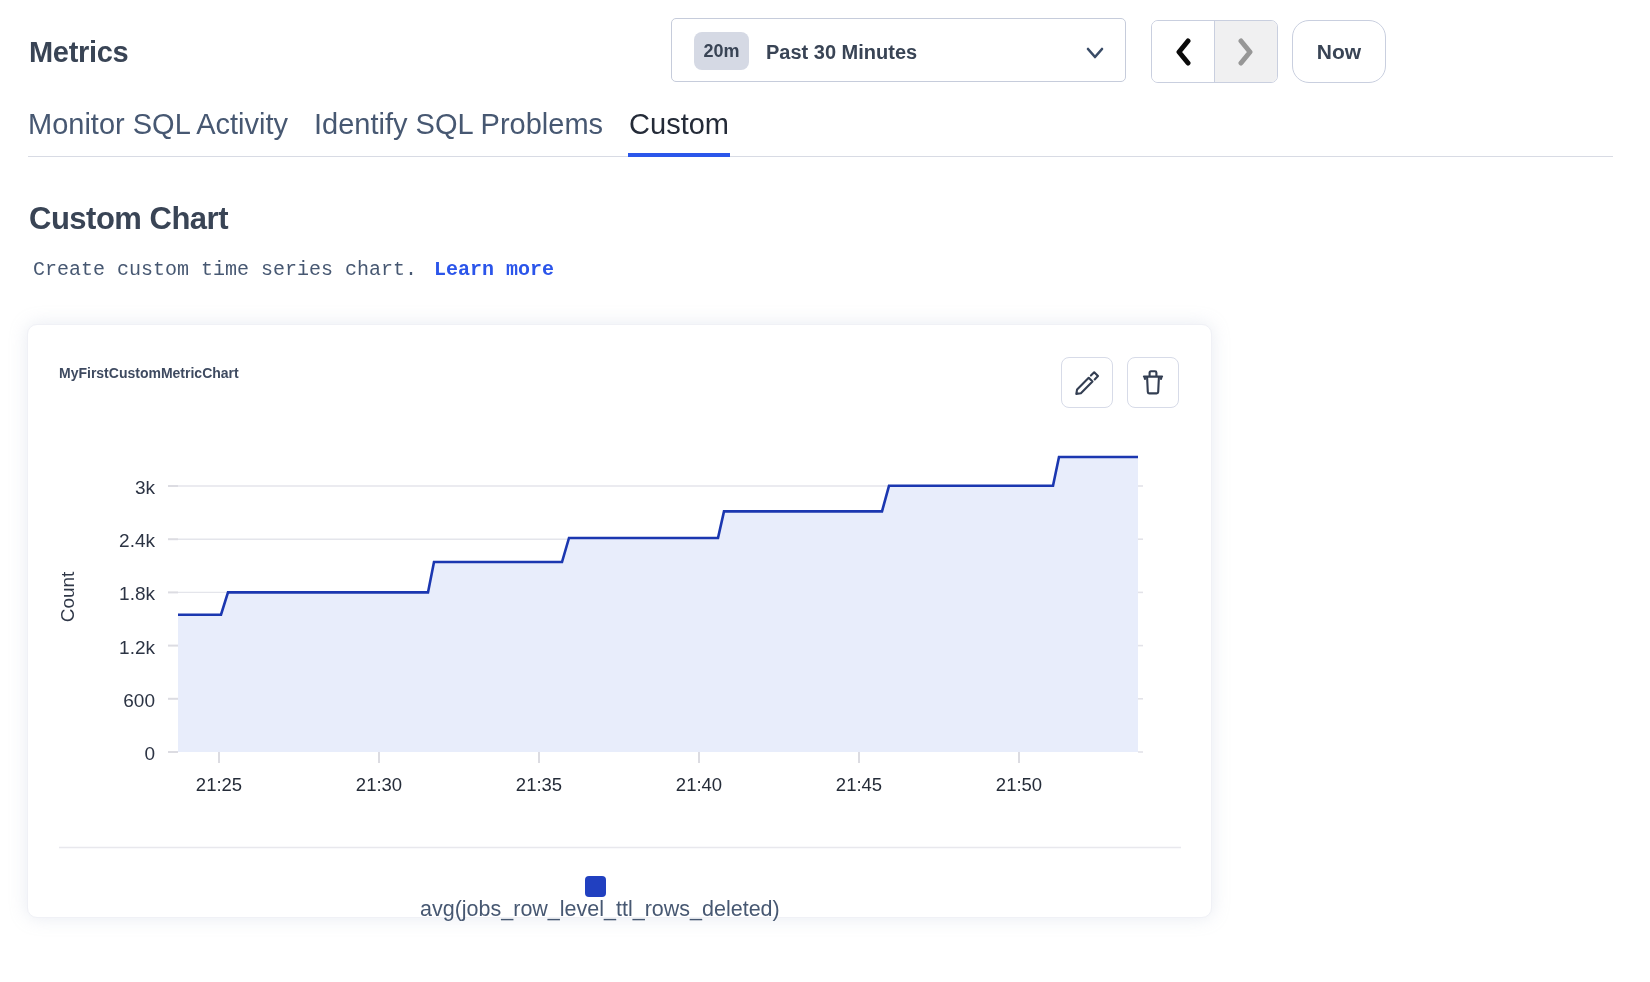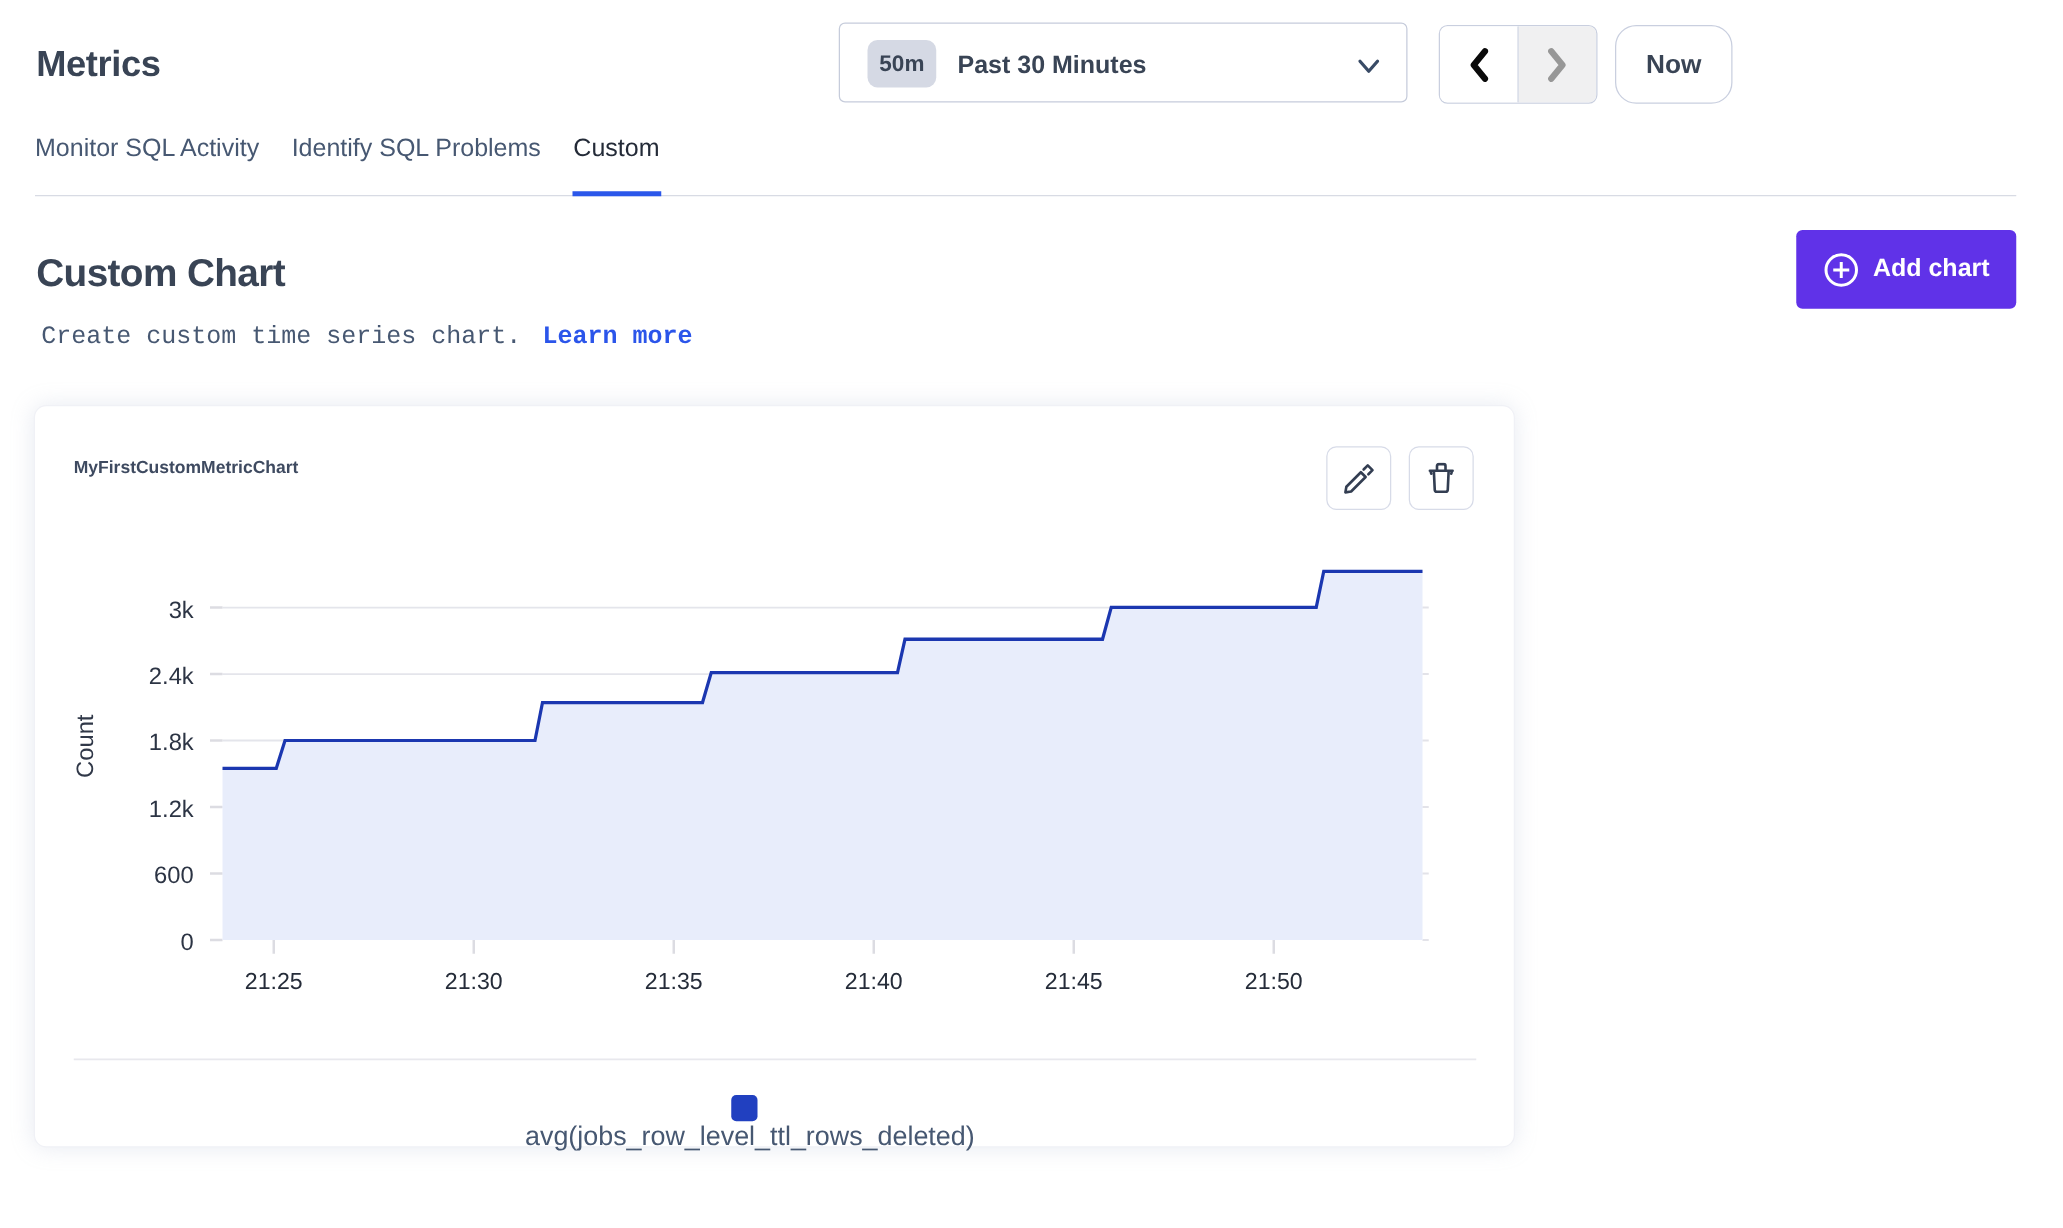--- a/index.html
+++ b/index.html
@@ -16,21 +16,21 @@
   #dd-chev { position:absolute; left:410px; top:23px; }
 
   
   #arrows { left:1151px; top:20px; width:127px; height:63px; border:1px solid #c9cfdf; border-radius:7px; display:flex; overflow:hidden; }
   #arrow-l { width:63px; height:100%; background:#ffffff; border-right:1px solid #c9cfdf; display:flex; align-items:center; justify-content:center; }
   #arrow-r { flex:1; background:#f0f0f1; display:flex; align-items:center; justify-content:center; }
   #btn-now { left:1292px; top:20px; width:94px; height:63px; border:1px solid #c9cfdf; border-radius:17px; display:flex; align-items:center; justify-content:center; font-size:21px; font-weight:bold; color:#394455; }
 
   
   #tabs { left:28px; top:108px; width:1585px; height:49px; border-bottom:1px solid #d8dbe4; display:flex; }
-  .tab { font-size:20px; color:#475872; margin-right:26px; height:49px;text-align:center; }
+  .tab { font-size:29px; color:#475872; margin-right:26px; height:49px;text-align:center; }
   .tab.active { color:#242b38; position:relative; }
   .tab.active:after { content:""; position:absolute; left:-1px; right:-1px; bottom:0px; height:4.5px; background:#2b57ea; }
 
   
   #h-custom { left:29px; top:201px; font-size:31px; font-weight:bold; color:#394455; letter-spacing:-0.5px; }
   #subtitle { left:33px; top:258px; font-size:20px; color:#475872;font-family:Liberation Mono, monospace; }
   #subtitle a { color:#2b55ea; font-weight:bold; text-decoration:none; margin-left:5px; }
 
   #btn-add { left:1437px; top:184px; width:176px; height:63px; background:#6032e8; border-radius:5px; display:flex; align-items:center; justify-content:center; color:#ffffff; }
   #btn-add span { font-size:20px; font-weight:bold; margin-left:10px; }
@@ -45,21 +45,21 @@
   #legend { left:411px; top:876px; display:flex; align-items:center;flex-direction:column; }
   #legend .sq { width:21px; height:21px; background:#2140c0; border-radius:4px; }
   #legend .txt { margin-left:9px; font-size:21.5px; color:#475872; }
 </style>
 </head>
 <body>
 <div id="page">
   <div class="abs" id="h-metrics">Metrics</div>
 
   <div class="abs" id="dropdown">
-    <div id="badge-30m">50m</div>
+    <div id="badge-30m">20m</div>
     <div id="dd-label">Past 30 Minutes</div>
     <svg id="dd-chev" width="26" height="22" viewBox="0 0 26 22">
       <polyline points="6,7 13,15 20,7" fill="none" stroke="#394b66" stroke-width="2.6" stroke-linecap="round" stroke-linejoin="round"></polyline>
     </svg>
   </div>
 
   <div class="abs" id="arrows">
     <div id="arrow-l">
       <svg width="16" height="28" viewBox="0 0 16 28">
           <polyline points="13,3 4,14 13,25" fill="none" stroke="#0a0a0a" stroke-width="5" stroke-linecap="round" stroke-linejoin="round"></polyline>
@@ -75,28 +75,20 @@
 
   <div class="abs" id="tabs">
     <div class="tab">Monitor SQL Activity</div>
     <div class="tab">Identify SQL Problems</div>
     <div class="tab active">Custom</div>
   </div>
 
   <div class="abs" id="h-custom">Custom Chart</div>
   <div class="abs" id="subtitle">Create custom time series chart. <a href="#">Learn more</a></div>
 
-  <div class="abs" id="btn-add">
-    <svg width="30" height="30" viewBox="0 0 30 30">
-      <circle cx="15" cy="15" r="12.2" fill="none" stroke="#ffffff" stroke-width="2.4"></circle>
-      <line x1="8.6" y1="15" x2="21.4" y2="15" stroke="#ffffff" stroke-width="2.4"></line>
-      <line x1="15" y1="8.6" x2="15" y2="21.4" stroke="#ffffff" stroke-width="2.4"></line>
-    </svg>
-    <span>Add chart</span>
-  </div>
 
   <div class="abs" id="card"></div>
   <div class="abs" id="card-title">MyFirstCustomMetricChart</div>
 
   <div class="abs iconbtn" id="btn-edit">
     <svg width="26" height="26" viewBox="0 0 26 26">
       <path d="M2.3 23.9 L3.1 19.4 L14.7 7.8 L18.5 11.6 L6.9 23.2 Z M16.9 5.6 L20.2 2.3 L24 6.1 L20.7 9.4" fill="none" stroke="#333e52" stroke-width="2.1" stroke-linejoin="round" stroke-linecap="round"></path>
     </svg>
   </div>
   <div class="abs iconbtn" id="btn-del">

